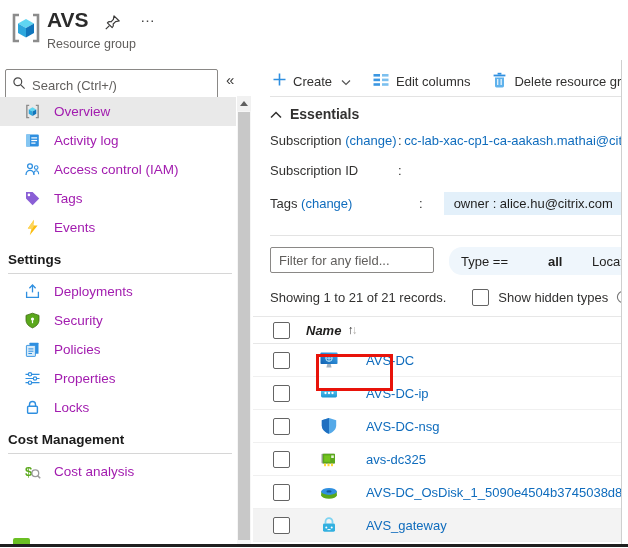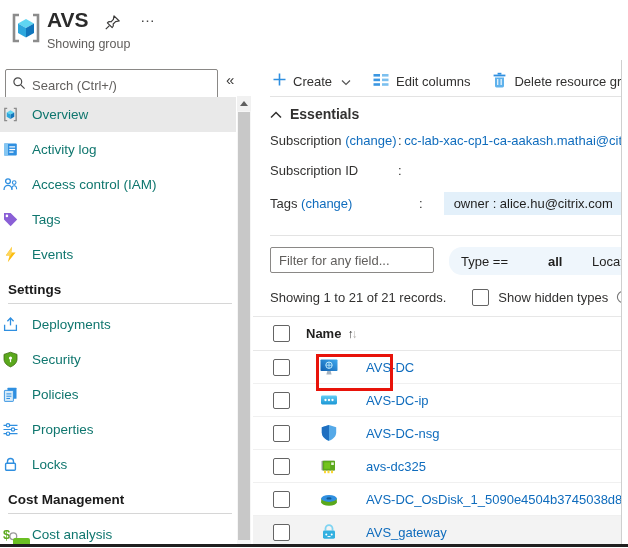--- a/index.html
+++ b/index.html
@@ -16,22 +16,22 @@
 
   
   .search-box { position:absolute; left:5px; top:69px; width:213px; height:25px;
     border:1px solid #8a8886; border-radius:2px; background:#fff; display:flex; align-items:center; padding:15px 6px; }
   .search-box input { border:none; outline:none; flex:1; font-size:13px; color:#323130;
     font-family:"Liberation Sans", sans-serif; margin-left:6px; background:transparent; }
   .search-box input::placeholder { color:#605e5c; }
   .collapse-btn { position:absolute; left:226px; top:71px; font-size:15px; color:#3b3a39; cursor:pointer; }
 
   .sidebar { position:absolute; left:0; top:97px; width:236px; height:447px; overflow:hidden; }
-  .nav-item { display:flex; align-items:center; height:35px; padding-left:2px; font-size:13.5px;
-    color:#0f766e; cursor:pointer; }
+  .nav-item { display:flex; align-items:center; height:29px; padding-left:24px; font-size:13.5px;
+    color:#a21caf; cursor:pointer; }
   .nav-item .ic { width:17px; height:17px; margin-right:13px; flex:0 0 17px; display:flex; align-items:center; justify-content:center; }
   .nav-item.selected { background:#e9e9e9; }
   .group-title { font-size:13.5px; font-weight:700; color:#1b1b1b; padding:10px 0 6px 8px; }
   .group-divider { height:1px; background:#d6d6d6; margin:0 4px 3px 8px; }
 
   .sb-scroll { position:absolute; left:237px; top:96px; width:14px; height:448px; background:#f6f6f6; }
   .sb-arrow { position:absolute; left:0; top:0; width:14px; height:15px; background:#f1f1f1;
     display:flex; align-items:center; justify-content:center; }
   .sb-arrow::after { content:""; width:0; height:0; border-left:4px solid transparent;
     border-right:4px solid transparent; border-bottom:5px solid #5f5f5f; }
@@ -63,22 +63,22 @@
     display:flex; align-items:center; padding:0 12px; font-size:13px; color:#201f1e; cursor:pointer; white-space:nowrap;gap:40px; }
   .pill .bold { font-weight:700; }
   .pill .x { margin-left:8px; font-size:12px; color:#3b3a39; }
 
   .showing-row { position:absolute; left:17px; top:227px; right:0; height:20px; display:flex;
     align-items:center; font-size:13px; white-space:nowrap; }
   .checkbox { width:17px; height:17px; border:1px solid #646464; border-radius:2px; background:#fff;
     flex:0 0 17px; cursor:pointer; }
 
   .table { position:absolute; left:0; right:0; top:256px; }
-  .t-hdr { height:35px; border-top:1px solid #e7e7e7; border-bottom:1px solid #e7e7e7;
-    display:flex; align-items:center; padding-left:20px; font-size:13px; }
+  .t-hdr { height:28px; border-top:1px solid #e7e7e7; border-bottom:1px solid #e7e7e7;
+    display:flex; align-items:center; padding-left:20px; font-size:13px;font-style:italic; }
   .t-hdr .hname { font-weight:700; margin-left:16px; color:#201f1e; }
   .sort-asc { color:#323130; font-size:12px; margin-left:6px; }
   .sort-desc { color:#b3b0ad; font-size:12px; margin-left:-2px; }
   .t-row { height:33px; display:flex; align-items:center; padding-left:20px;
     border-bottom:1px solid #f0f0f0; font-size:13px; cursor:pointer;gap:20px; }
   .t-row .ic { width:18px; height:18px; margin-left:10px; flex:0 0 18px; }
   .t-row .rname { margin-left:8px; color:#0f6cbd; white-space:nowrap; }
   .t-row.hovered { background:#f3f3f3; }
 
   .red-box { position:absolute; left:63px; top:294px; width:77px; height:37px;
@@ -103,21 +103,21 @@
     </svg>
   </span>
   <div class="hdr-title">AVS</div>
   <span class="hdr-pin">
     <svg width="17" height="17" viewBox="0 0 17 17">
       <path d="M10 1.8 L15.2 7 L11.6 7.6 L9.2 10 C9.7 11.6 9.2 12.8 8.2 13.6 L3.4 8.8 C4.2 7.8 5.4 7.3 7 7.8 L9.4 5.4 Z" fill="none" stroke="#3b3a39" stroke-width="1.2" stroke-linejoin="round"></path>
       <path d="M5.4 11.6 L1.8 15.2" stroke="#3b3a39" stroke-width="1.2"></path>
     </svg>
   </span>
   <div class="hdr-more">…</div>
-  <div class="hdr-sub">Showing group</div>
+  <div class="hdr-sub">Resource group</div>
 
   <div class="search-box">
     <span>
       <svg width="14" height="14" viewBox="0 0 14 14">
         <circle cx="5.8" cy="5.8" r="3.9" stroke="#4a4a4a" stroke-width="1.2" fill="none"></circle>
         <path d="M8.8 8.8 L12.6 12.6" stroke="#4a4a4a" stroke-width="1.2"></path>
       </svg>
     </span>
     <input placeholder="Search (Ctrl+/)" style="">
   </div>

